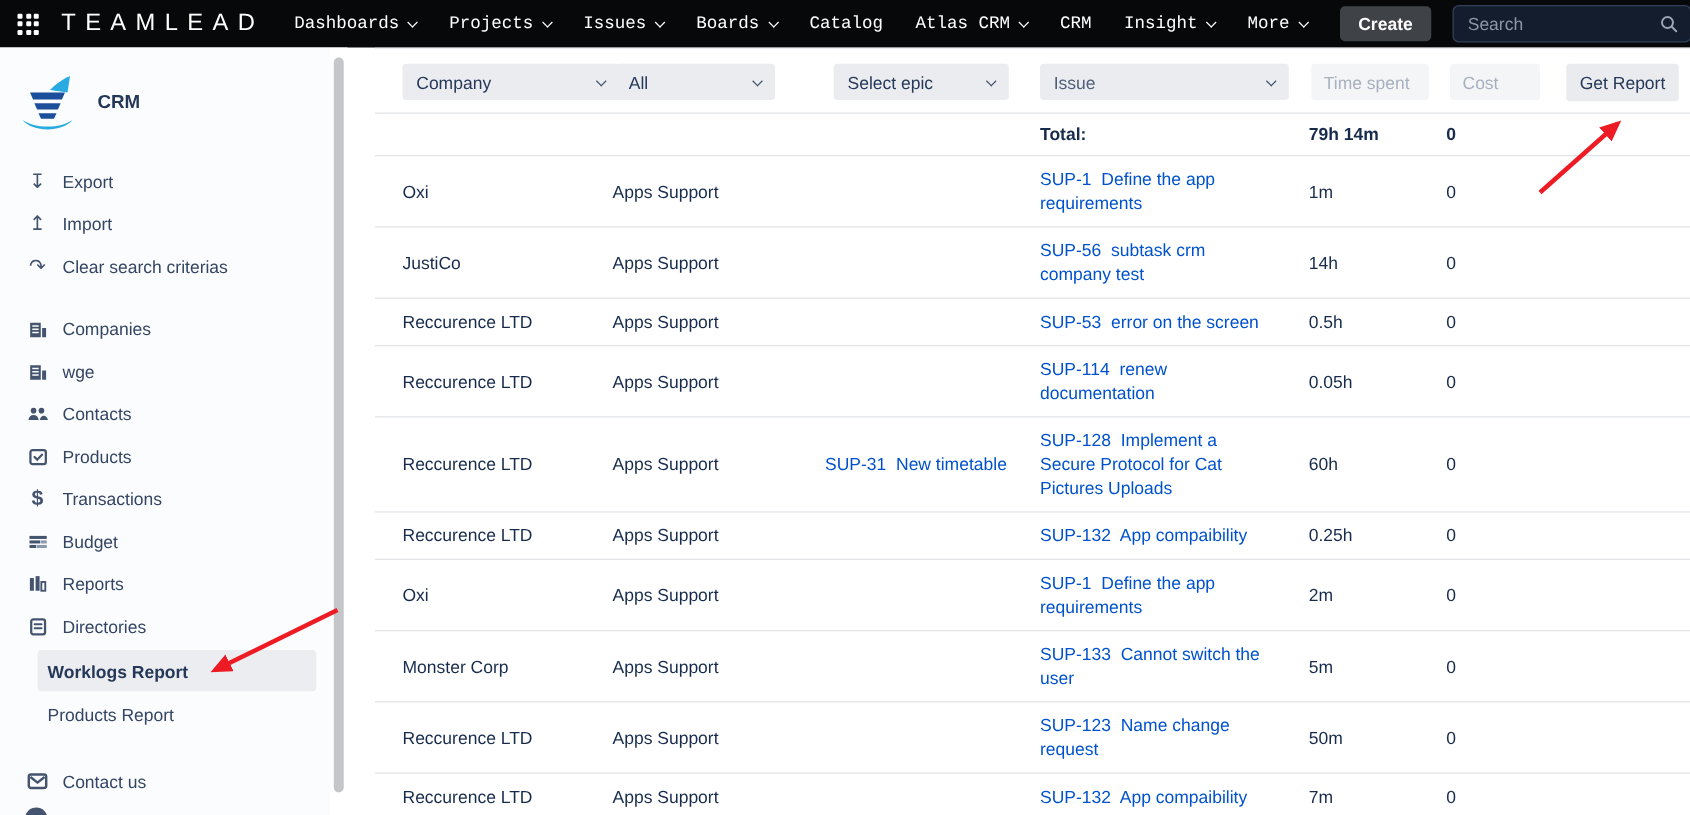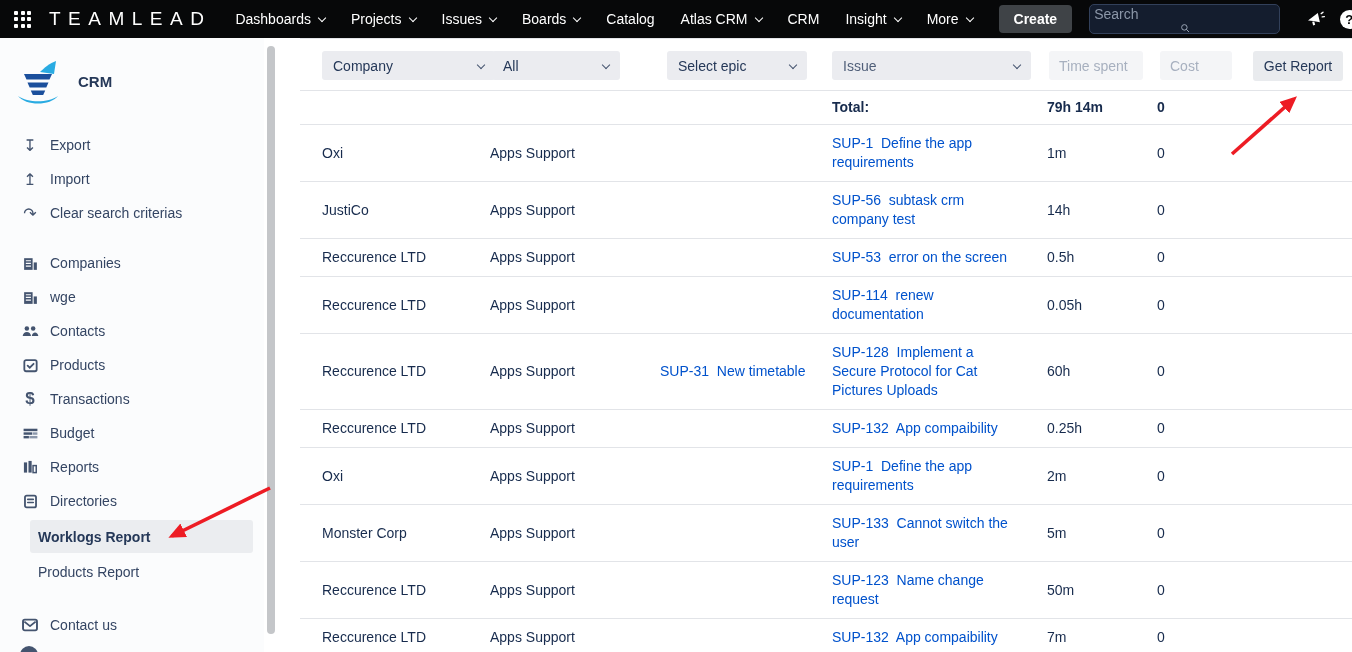--- a/index.html
+++ b/index.html
@@ -12,30 +12,30 @@
 
   
   .topnav {
     height:38px; background:#070809; display:flex; align-items:center;
     padding:0 14px; color:#ffffff;
   }
   .grid-icon { width:17px; height:17px; display:grid; grid-template-columns:repeat(3,4px);
     grid-template-rows:repeat(3,4px); gap:2.5px; cursor:pointer; }
   .grid-icon i { background:#fff; border-radius:1px; }
   .brand { font-size:19px; font-weight:400; letter-spacing:7.5px; margin:0 24px 0 18px; white-space:nowrap; }
-  .navmenu { display:flex; align-items:flex-start; }
+  .navmenu { display:flex; align-items:flex-start;font-family:Liberation Mono, monospace; }
   .navitem { display:flex; align-items:center; font-size:14px; font-weight:500;
     margin-right:26px; cursor:pointer; white-space:nowrap; }
   .chev { width:6px; height:6px; border-right:1.6px solid currentColor; border-bottom:1.6px solid currentColor;
     transform:rotate(45deg); display:inline-block; margin-left:8px; margin-top:-3px; }
   .nav-right { margin-left:auto; display:flex; align-items:center; }
   .create-btn { background:#3f4347; color:#fff; font-weight:700; font-size:14px;
     border:none; border-radius:4px; padding:6px 15px; cursor:pointer; margin-right:17px;text-align:right; }
   .searchbox { width:191px; height:30px; background:#141d2e; border:1px solid #32405a;
-    border-radius:5px; display:flex; align-items:center; padding:0 9px; margin-right:14px;flex-direction:column; }
+    border-radius:5px; display:flex; align-items:center; padding:0 9px; margin-right:14px; }
   .searchbox input { flex:1; background:transparent; border:none; outline:none;
     color:#d5dbe4; font-size:14px; font-family:"Liberation Sans",sans-serif; min-width:0; }
   .searchbox input::placeholder { color:#8c97a8; }
   .nav-iconbtn { width:26px; height:26px; display:flex; align-items:center; justify-content:center;
     cursor:pointer; margin-left:8px; }
   .q-circle { width:19px; height:19px; background:#fff; border-radius:50%; color:#070809;
     font-size:13px; font-weight:700; display:flex; align-items:center; justify-content:center; }
 
   
   .app { display:flex; height:614px; }

